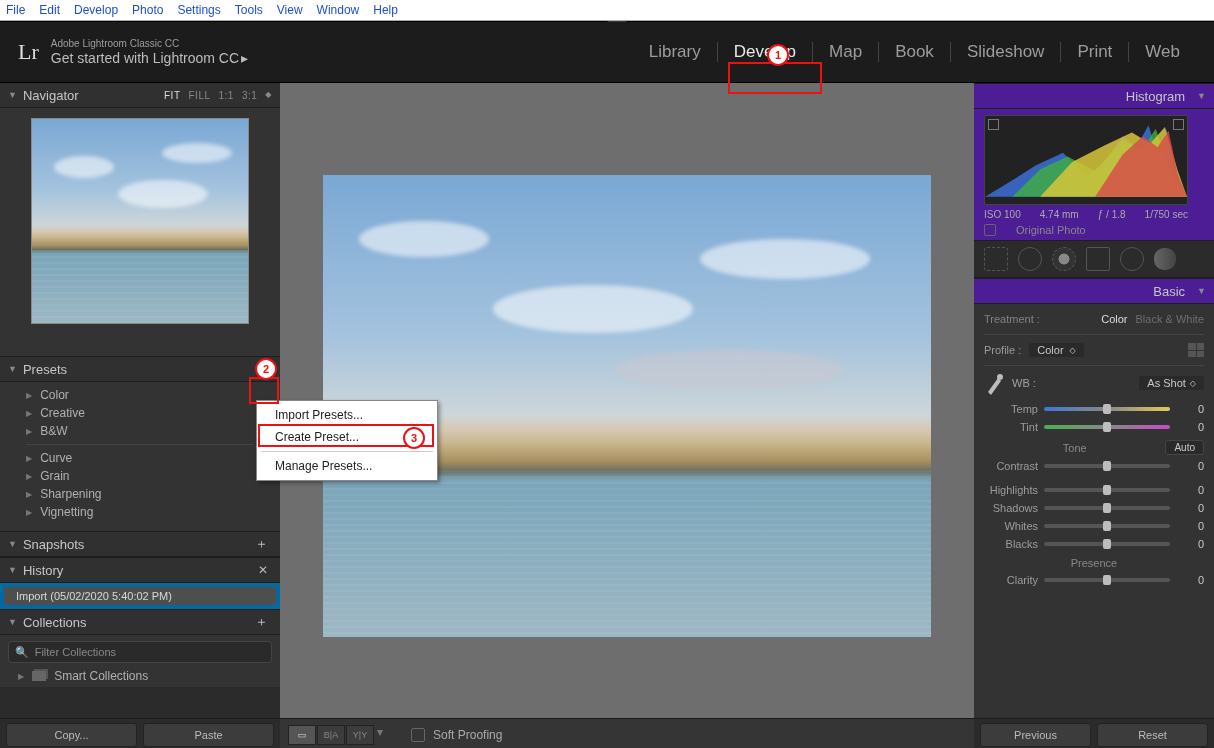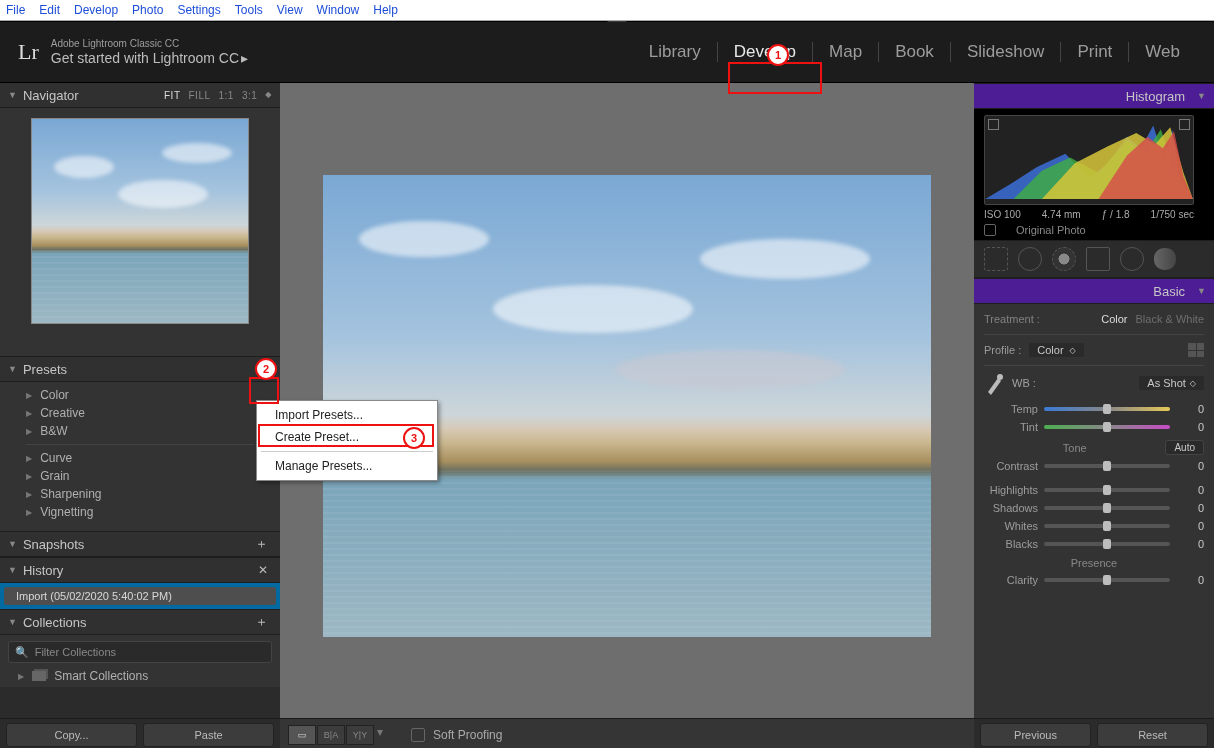--- a/index.html
+++ b/index.html
@@ -53,21 +53,21 @@
   
   .preview-wrap{flex:1;display:flex;align-items:center;justify-content:center;padding:10px 10px 0 10px;position:relative}
   .preview{width:608px;height:462px;background:#5588aa;position:relative;overflow:hidden}
   .center-footer{height:32px;background:#353535;border-top:1px solid #1a1a1a;display:flex;align-items:center;padding:0 8px;gap:8px;color:#aaa;font-size:12px}
   .cf-seg{display:flex;gap:1px}
   .cf-btn{width:26px;height:18px;background:#3c3c3c;border:1px solid #222;display:flex;align-items:center;justify-content:center;font-size:9px;color:#888}
   .cf-btn.on{background:#555;color:#ddd}
   .cf-chk{width:12px;height:12px;border:1px solid #666;border-radius:2px}
   
   .r-hd{height:24px;background:#4c1d95;display:flex;align-items:center;justify-content:flex-end;padding:0 8px;color:#c6c6c6;font-size:13px;border-bottom:1px solid #1e1e1e;border-top:1px solid #1e1e1e;gap:12px}
-  .histo-body{background:#000000;padding:6px 20px 4px 10px}
+  .histo-body{background:#4c1d95;padding:6px 26px 4px 10px}
   .histo-box{height:88px;border:1px solid #444;border-radius:2px;position:relative;background:#222;overflow:hidden}
   .histo-meta{display:flex;justify-content:space-between;font-size:10px;color:#aaa;margin-top:4px}
   .orig-row{display:flex;align-items:center;gap:20px;margin-top:4px;font-size:11px;color:#888}
   .orig-chk{width:10px;height:10px;border:1px solid #666;border-radius:2px}
   .toolstrip{background:#2b2b2b;padding:6px 10px;display:flex;gap:10px;align-items:center;border-top:1px solid #1e1e1e;border-bottom:1px solid #1e1e1e}
   .tool{width:22px;height:22px;border:1px dashed #555;border-radius:3px}
   .tool.circle{border-radius:50%;border-style:solid}
   .tool.eye{border-radius:50%;background:radial-gradient(circle,#888 35%,#333 36%)}
   .basic-body{background:#333;padding:4px 10px 8px 10px;font-size:11px}
   .treat-row,.prof-row{display:flex;align-items:center;height:22px;gap:8px;color:#9a9a9a}

